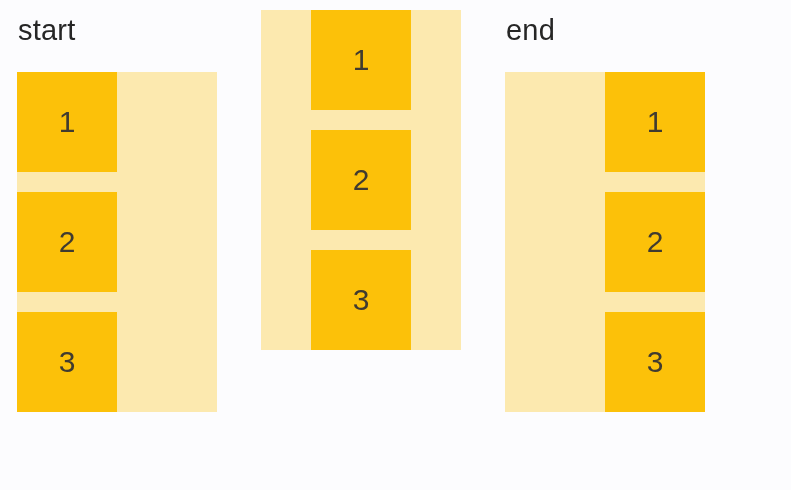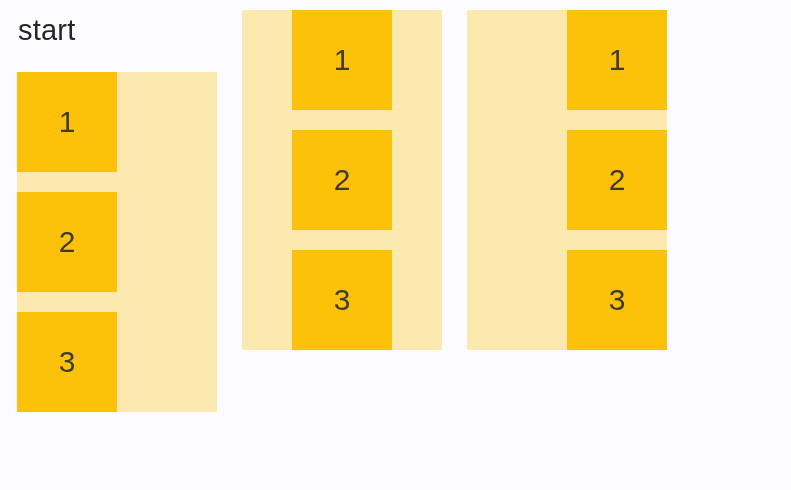--- a/index.html
+++ b/index.html
@@ -9,21 +9,21 @@
   body {
     width: 791px;
     height: 490px;
     background: var(--page_background, #FCFCFE);
     font-family: "Liberation Sans", sans-serif;
     overflow: hidden;
   }
   .demo-wrap {
     display: flex;
     flex-direction: row;
-    gap: 25px;
+    gap: 44px;
     padding: 10px 0 0 17px;
     box-sizing: border-box;
   }
   .group {
     width: 200px;
     flex: none;
   }
   .group-label {
     display: block;
     font-size: 29px;
@@ -72,20 +72,21 @@
 
   <div class="group">
     <div class="track" data-align="center">
       <div class="item-box">1</div>
       <div class="item-box">2</div>
       <div class="item-box">3</div>
     </div>
   </div>
 
   <div class="group">
+    <span class="group-label">end</span>
     <div class="track" data-align="end">
       <div class="item-box">1</div>
       <div class="item-box">2</div>
       <div class="item-box">3</div>
     </div>
   </div>
 
 </div>
 
 </body></html>

